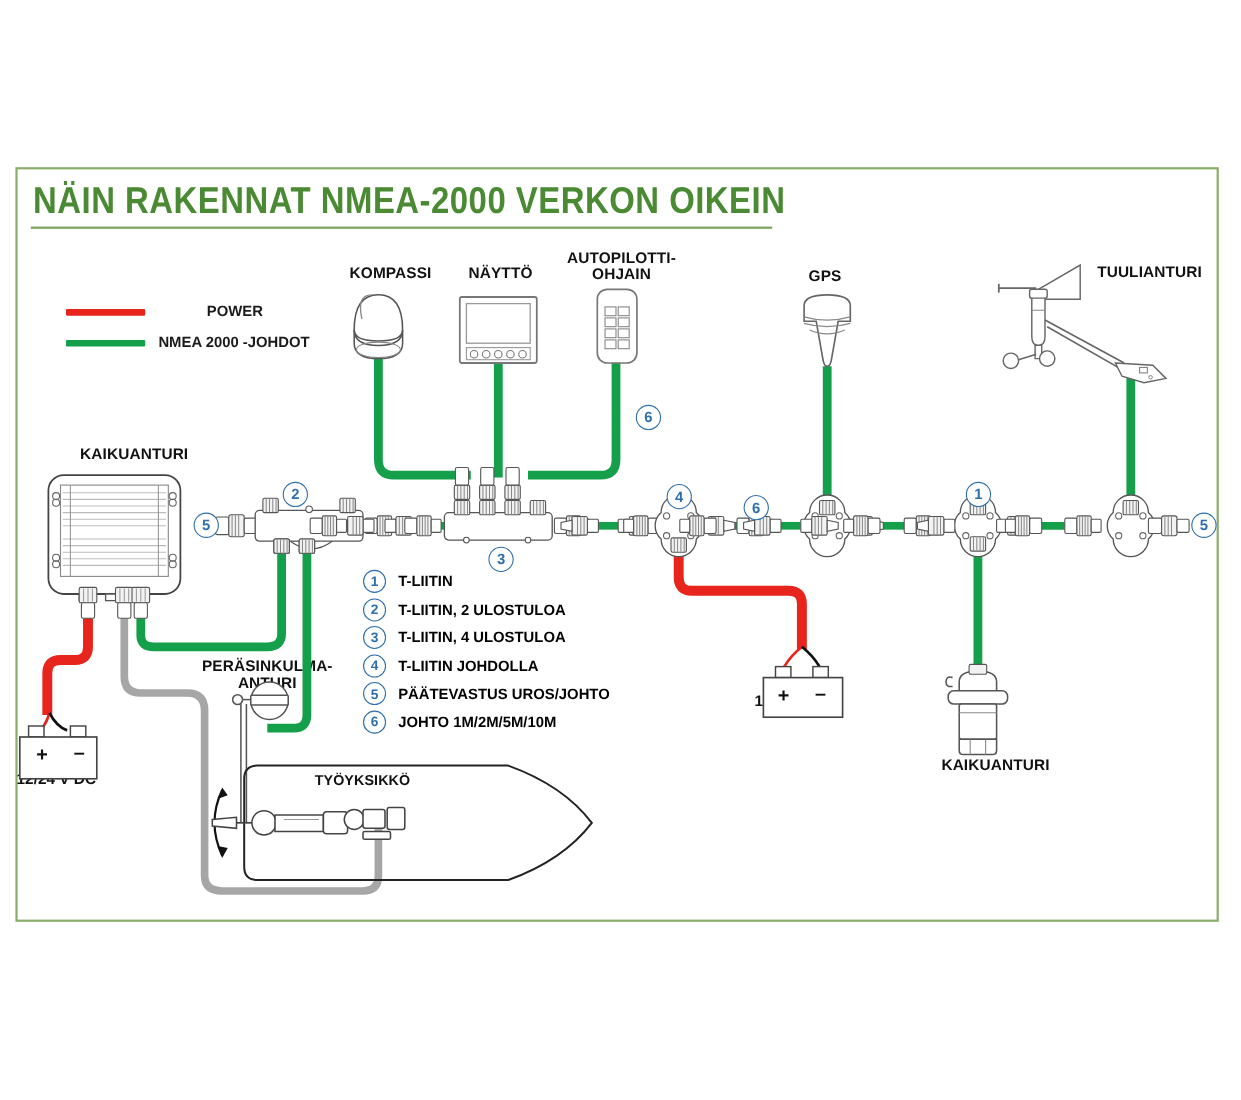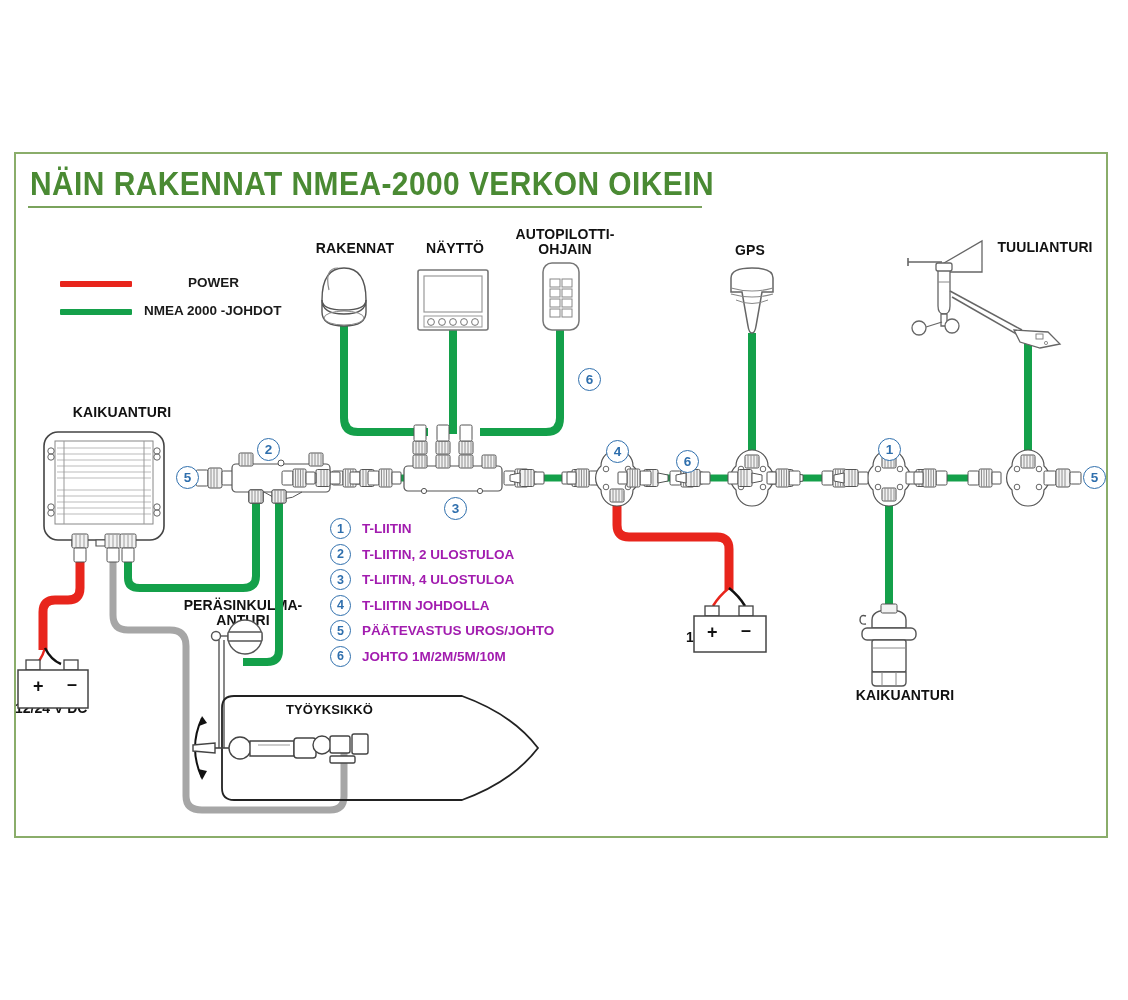--- a/index.html
+++ b/index.html
@@ -108,21 +108,21 @@
     font-weight: bold;
     display: flex;
     align-items: center;
     justify-content: center;
     box-sizing: border-box;
   }
   .key-text {
     margin-left: 11px;
     font-size: 13.5px;
     font-weight: bold;
-    color: #a21caf;
+    color: #000000;
     white-space: nowrap;
   }
 
   
   .batt-label {
     position: absolute;
     font-size: 14px;
     font-weight: bold;
     color: #111111;
     white-space: nowrap;
@@ -139,21 +139,21 @@
   <div id="title">NÄIN RAKENNAT NMEA-2000 VERKON OIKEIN</div>
   <div id="title-rule"></div>
 
   <div class="legend-swatch" style="left:60px; top:281px; background:#e8251c;"></div>
   <div class="legend-label" style="left:144px; top:275px;padding-left:44px;">POWER</div>
 
   <div class="legend-swatch" style="left:60px; top:309px; background:#14a04a;"></div>
   <div class="legend-label" style="left:144px; top:303px;">NMEA 2000 -JOHDOT</div>
 
   <div class="caption" style="left:42px; top:405px; width:160px;">KAIKUANTURI</div>
-  <div class="caption" style="left:295px; top:241px; width:120px;">RAKENNAT</div>
+  <div class="caption" style="left:295px; top:241px; width:120px;">KOMPASSI</div>
   <div class="caption" style="left:400px; top:241px; width:110px;">NÄYTTÖ</div>
   <div class="caption" style="left:500px; top:227px; width:130px;">AUTOPILOTTI-
 OHJAIN</div>
   <div class="caption" style="left:705px; top:243px; width:90px;">GPS</div>
   <div class="caption" style="left:975px; top:240px; width:140px;">TUULIANTURI</div>
   <div class="caption" style="left:820px; top:688px; width:170px;">KAIKUANTURI</div>
   <div class="caption" style="left:148px; top:598px; width:190px;">PERÄSINKULMA-
 ANTURI</div>
   <div class="caption small" style="left:253px; top:703px; width:120px; text-align:right;">TYÖYKSIKKÖ</div>
 

